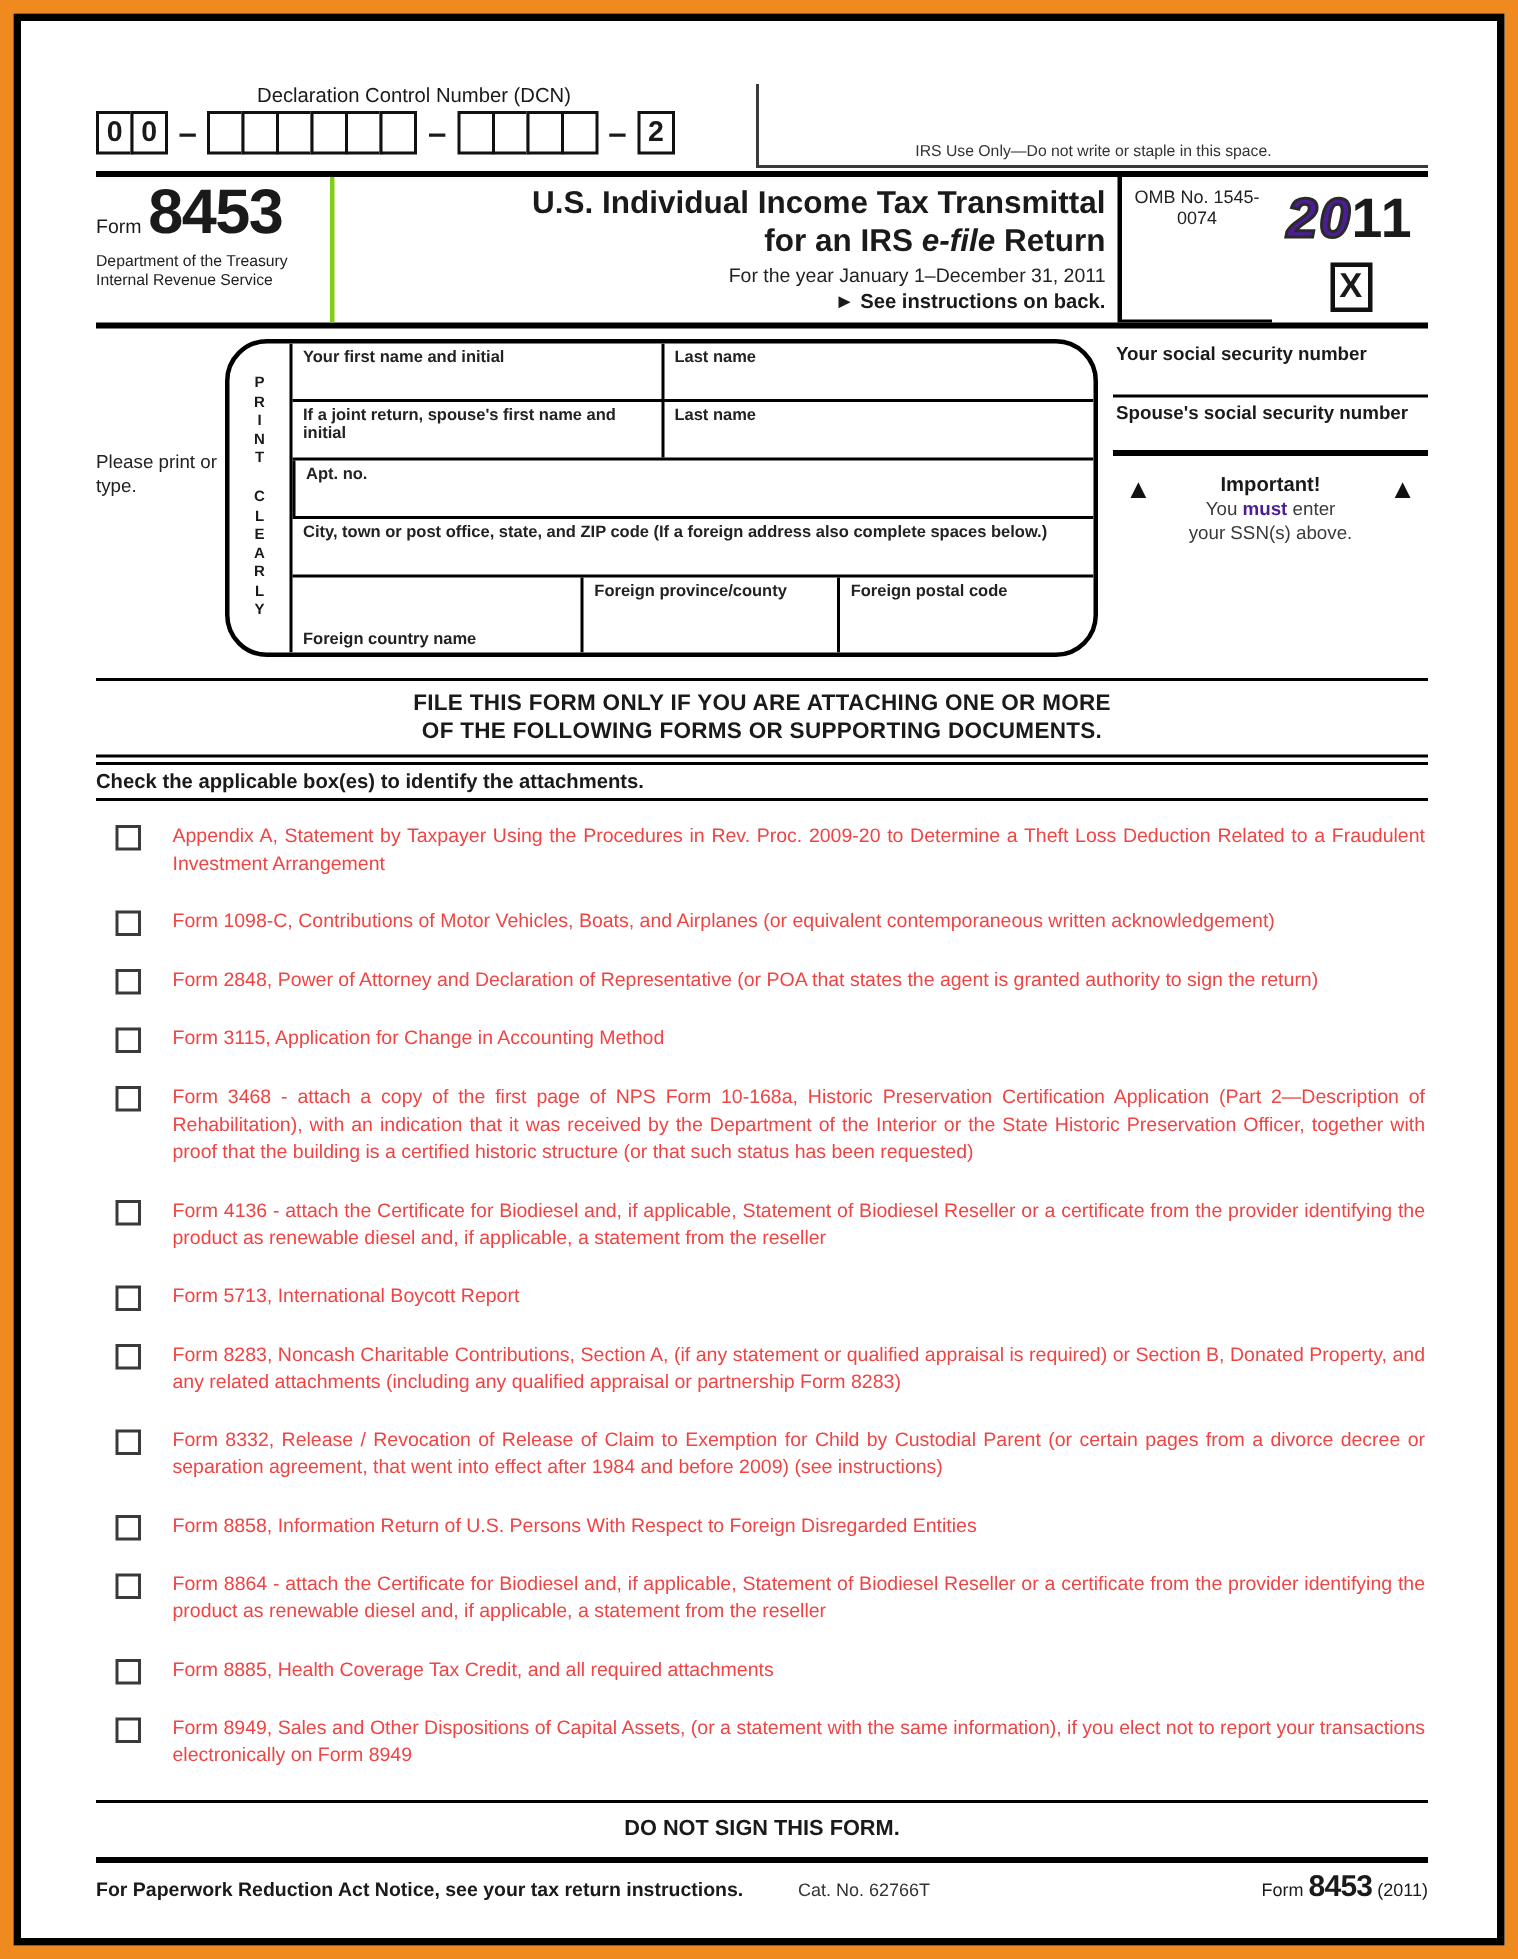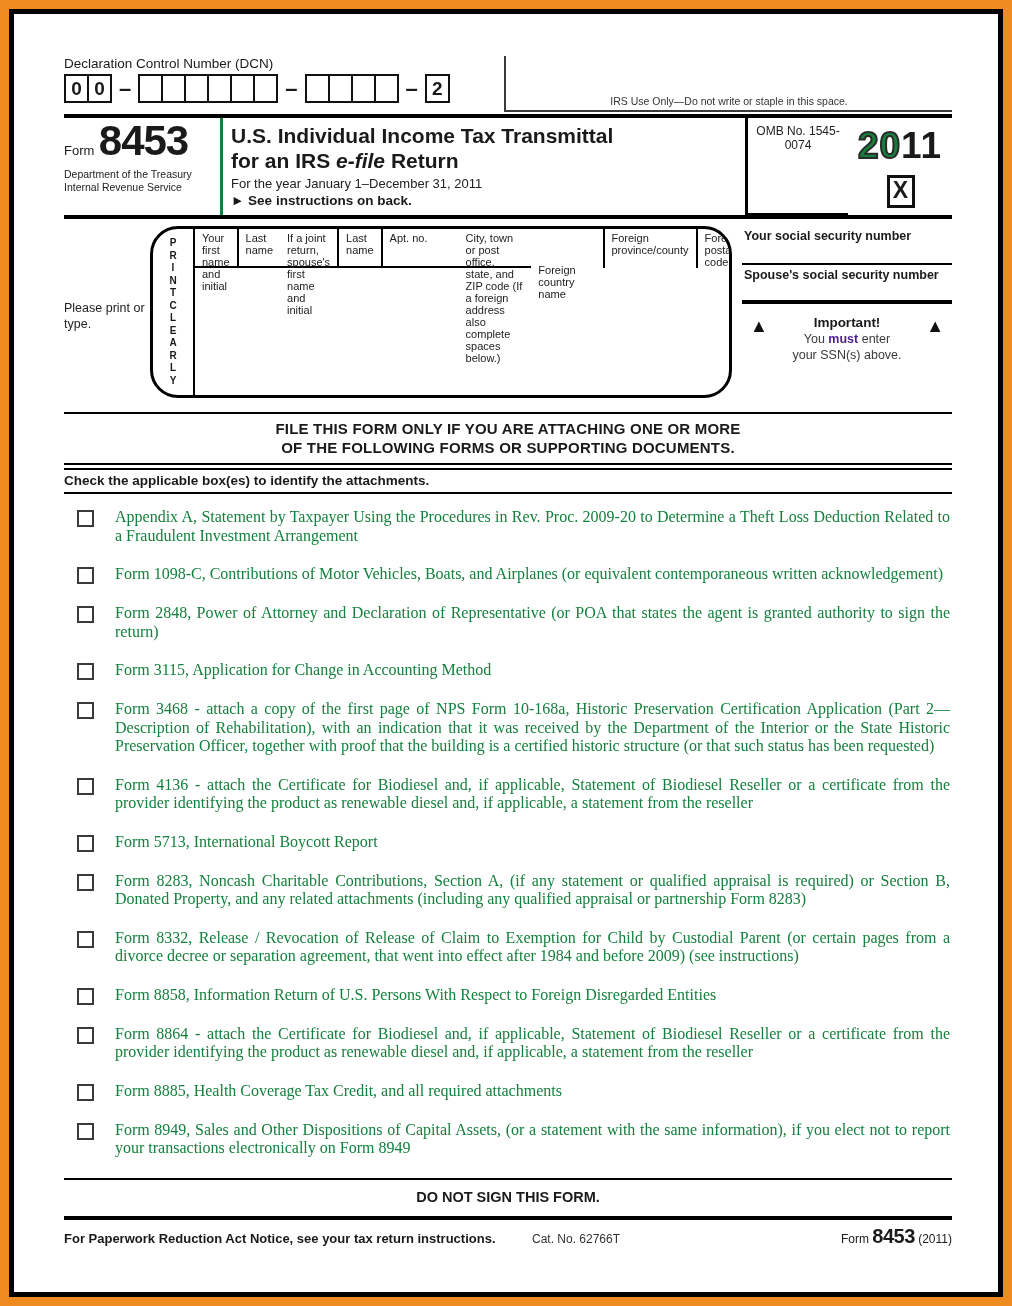--- a/index.html
+++ b/index.html
@@ -1,53 +1,53 @@
 <!DOCTYPE html>
 <html><head>
 <meta charset="utf-8">
 <style>
   html,body { margin:0; padding:0; background:#fff; font-family:"Liberation Sans", sans-serif; color:#1a1a1a; }
   .frame { width:1012px; height:1306px; box-sizing:border-box; background:#ee8a1e; padding:9px; }
   .page { border:5px solid #000; background:#fff; height:100%; box-sizing:border-box; padding:42px 46px 20px 50px; overflow:hidden; }
 
   
-  .dcn-row { display:flex; }
+  .dcn-row { display:flex;text-align:center; }
   .dcn-left { width:424px; }
   .dcn-label { font-size:13.5px; margin-bottom:3px; }
   .dcn-boxes { display:flex; align-items:center; }
   .dgroup { display:flex; }
   .dbox { width:25px; height:29px; border:2px solid #111; box-sizing:border-box; display:flex; align-items:center; justify-content:center; font-weight:bold; font-size:19px; background:#fff; }
   .dgroup .dbox + .dbox { margin-left:-2px; }
   .ddash { font-weight:bold; font-size:22px; margin:0 7px; line-height:29px; }
   .irs-use { flex:1; border-left:2px solid #3a3a3a; border-bottom:2px solid #3a3a3a; display:flex; align-items:flex-end; justify-content:center; margin-left:16px; height:56px; box-sizing:border-box; font-size:10.5px; color:#333; padding-bottom:3px; }
 
   
   .header { display:flex; border-top:4px solid #000; border-bottom:4px solid #000; margin-top:2px; }
   .h-left { width:150px; padding:3px 6px 4px 0; }
   .form-word { font-size:13px; }
   .form-num { font-size:42px; font-weight:bold; letter-spacing:-1px; line-height:40px; }
   .agency { font-size:10.5px; line-height:13px; margin-top:7px; color:#222; }
-  .h-center { flex:1; border-left:3px solid #15803d; border-right:3px solid #000; text-align:left; padding:5px 8px 7px; }
+  .h-center { flex:1; border-left:3px solid #84cc16; border-right:3px solid #000; text-align:right; padding:5px 8px 7px; }
   .title1,.title2 { font-size:21px; font-weight:bold; line-height:25px; }
   .efile { font-style:italic; }
   .yr-range { font-size:13px; margin-top:3px; color:#222; }
   .see-instr { font-size:13.5px; font-weight:bold; margin-top:2px; }
   .h-right { width:204px; text-align:center; display:flex; flex-direction:row; }
   .omb { font-size:12px; border-bottom:2px solid #000; padding:6px 0 12px; color:#222; }
   .yearbig { font-size:37px; font-weight:bold; padding-top:7px; letter-spacing:1px; }
-  .y-outline { color:#15803d; -webkit-text-stroke:2px #2a2a2a; }
+  .y-outline { color:#4c1d95;font-style:italic; -webkit-text-stroke:2px #2a2a2a; }
   .y-box { display:inline-block; width:22px; height:27px; border:3px solid #111; font-size:23px; line-height:25px; font-weight:bold; vertical-align:2px; margin-left:2px; }
 
   
   .tp-section { display:flex; padding:7px 0 5px; }
   .please { width:86px; font-size:12.5px; line-height:16px; padding-top:74px; color:#222; }
   .rounded { flex:1; border:3px solid #000; border-radius:28px; display:flex; overflow:hidden; }
   .strip { width:40px; border-right:2px solid #000; display:flex; flex-direction:column; justify-content:space-evenly; align-items:center; font-size:10px; font-weight:bold; padding:8px 0; }
   .vert { white-space:pre-line; text-align:center; line-height:12.5px; }
-  .fields { flex:1; display:flex; flex-direction:row; }
+  .fields { flex:1; display:flex; flex-direction:column;font-weight:bold; }
   .frow { display:flex; border-bottom:2px solid #000; height:39px; box-sizing:border-box; }
   .frow.last { border-bottom:none; flex:1; }
   .fcell { padding:3px 7px; font-size:11px; color:#222; box-sizing:border-box; }
   .bl { border-left:2px solid #000; }
   .w-first { flex:0 0 46%; } .w-last { flex:1; }
   .w-addr { flex:1; } .w-apt { flex:0 0 78px; }
   .w-country { flex:0 0 36%;margin-top:32px; } .w-prov { flex:0 0 32%; } .w-postal { flex:1; }
 
   .ssn-col { width:210px; margin-left:10px; display:flex; flex-direction:column; }
   .ssn-row { height:39px; box-sizing:border-box; border-bottom:2px solid #000; font-weight:bold; font-size:12.5px; padding:3px 2px; }
@@ -61,21 +61,21 @@
 
   
   .banner { border-top:2px solid #000; border-bottom:2px solid #000; text-align:center; padding:5px 0 6px; margin-top:9px; }
   .banner-line { font-size:15px; font-weight:bold; line-height:19px; letter-spacing:0.2px; }
   .check-heading { font-size:13.5px; font-weight:bold; border-top:2px solid #000; margin-top:3px; padding:3px 0 4px; border-bottom:2px solid #000; }
 
   
   .attach-list { padding-top:14px; }
   .attach-item { display:flex; margin-bottom:20px; }
   .cbox { width:13px; height:13px; border:2px solid #3a3a3a; box-sizing:content-box; margin:2px 21px 0 13px; flex:none; background:#fff; }
-  .attach-text { flex:1; font-size:16px; line-height:18.5px; text-align:justify; color:#15803d; padding-right:2px;font-family:Liberation Serif, serif; }
+  .attach-text { flex:1; font-size:13px; line-height:18.5px; text-align:justify; color:#ef4444; padding-right:2px; }
 
   
   .dns { border-top:2px solid #000; text-align:center; font-weight:bold; font-size:14.5px; padding:9px 0 11px; margin-top:4px; }
   .foot { border-top:4px solid #000; display:flex; align-items:baseline; padding-top:5px; }
   .foot-left { font-weight:bold; font-size:13px; flex:1; }
   .foot-cat { font-size:12px; color:#333; width:230px; }
   .foot-right { text-align:right; width:190px; font-size:12px; }
   .foot-num { font-size:20px; font-weight:bold; letter-spacing:-0.5px; }
 </style>
 </head>

